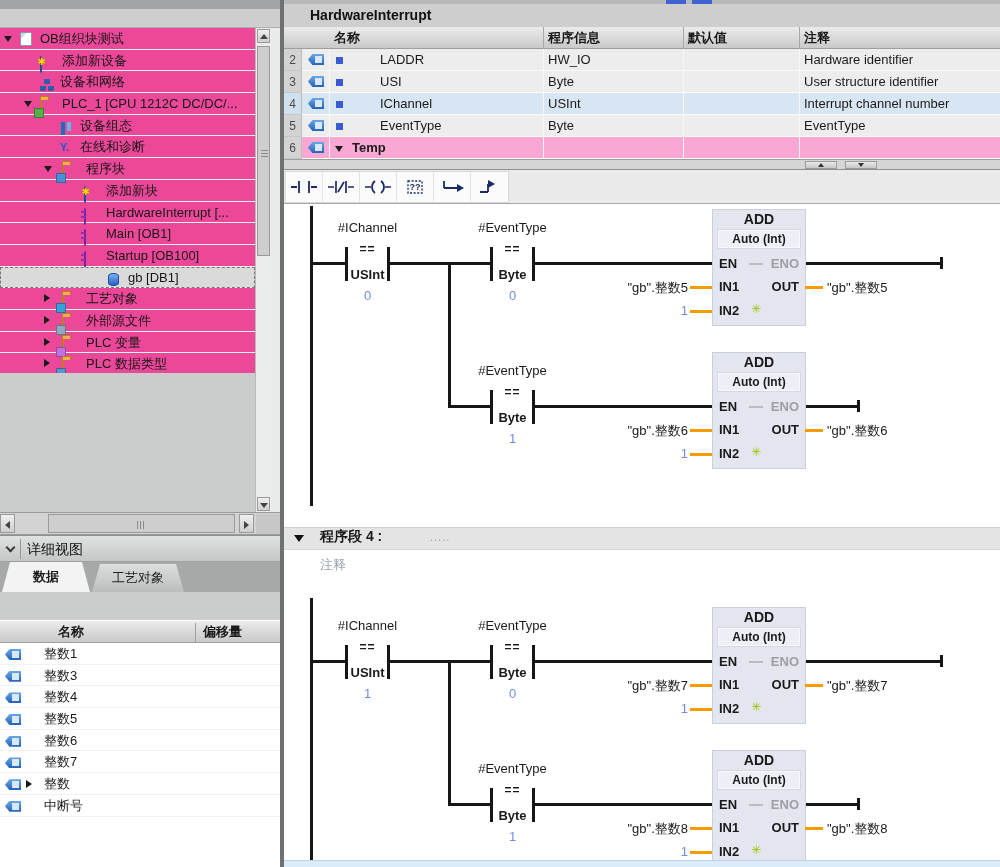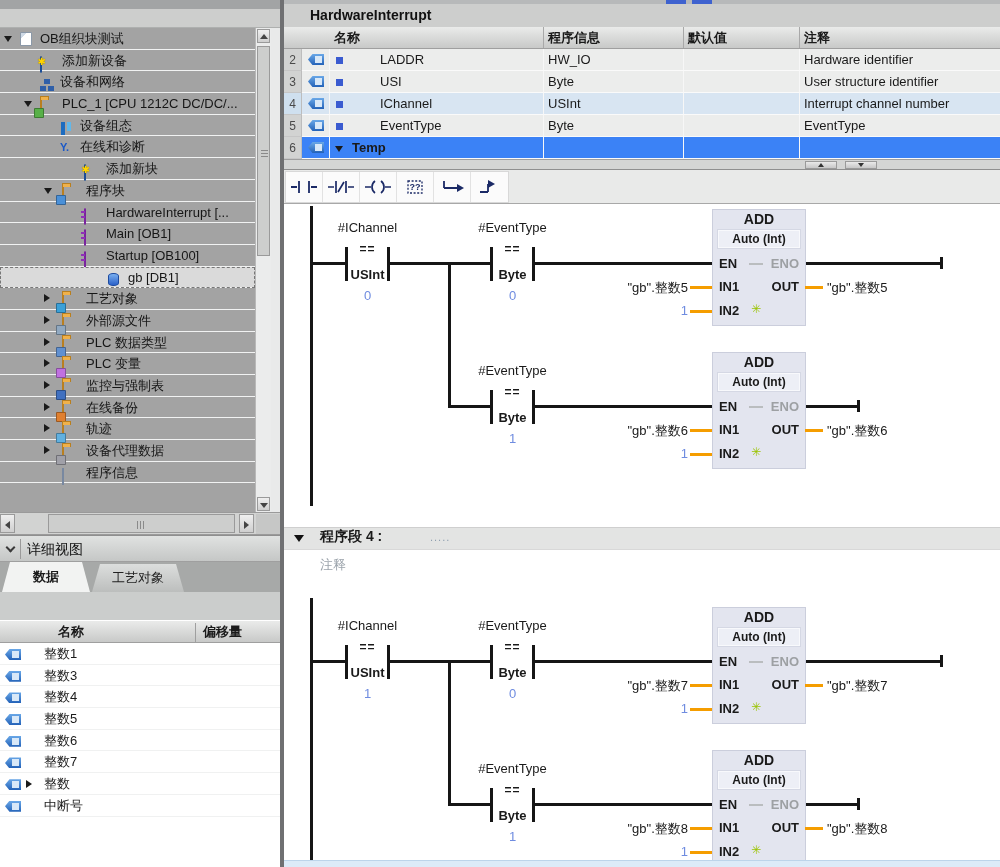--- a/index.html
+++ b/index.html
@@ -3,21 +3,21 @@
 <meta charset="utf-8">
 <style>
 *{margin:0;padding:0;box-sizing:border-box}
 html,body{width:1000px;height:867px;overflow:hidden}
 body{font-family:"Liberation Sans","DejaVu Sans",sans-serif;font-size:13px;color:#1a1a1a}
 .screen{position:relative;width:1000px;height:867px;background:#cbcdcc;overflow:hidden}
 
 .left{position:absolute;left:0;top:0;width:280px;height:867px;background:#cbcdcc}
 .lp-s1{position:absolute;left:0;top:0;width:280px;height:9px;background:#a2a4a5}
 .lp-s2{position:absolute;left:0;top:9px;width:280px;height:19px;background:#cdcecd;border-bottom:1px solid #aeb0af}
-.tree{position:absolute;left:0;top:28px;width:255px;height:484px;background:#a3a3a3;overflow:hidden}
+.tree{position:absolute;left:0;top:28px;width:255px;height:345px;background:#ec4899;overflow:hidden}
 .trow{position:relative;height:21.7px;line-height:21.7px;border-bottom:1px solid #f1f2f2;white-space:nowrap;cursor:default}
 .trow.sel{background:#dadada;outline:1px dashed #777;outline-offset:-1px}
 .arr{position:absolute;width:0;height:0}
 .arr.open{top:8px;border-left:4px solid transparent;border-right:4px solid transparent;border-top:6px solid #1a1a1a}
 .arr.closed{top:6px;border-top:4px solid transparent;border-bottom:4px solid transparent;border-left:6px solid #1a1a1a}
 .trow .arr{left:var(--a,4px)}
 .tico{position:absolute;top:4px;left:var(--i,20px)}
 .tlab{display:inline-block;margin-left:var(--t,40px);font-size:13px;color:#161616}
 
 .ico-project{width:12px;height:14px;background:linear-gradient(135deg,#cfdae6 4px,#fff 0);border:1px solid #8a98a8;border-radius:1px}
@@ -87,21 +87,21 @@
 .ifrow{position:absolute;left:0;width:716px;height:22px;display:flex}
 .c-num{width:18px;background:#d2d3d2;border-right:1px solid #bdbdbd;border-bottom:1px solid #c6c6c6;text-align:center;line-height:22px;font-size:12px;color:#4a4a4a}
 .c-ico{width:28px;position:relative;border-right:1px solid #f7f7f7}
 .c-ico .tag{left:6px;top:5px}
 .c-name{width:214px;position:relative;border-right:1px solid #f7f7f7;line-height:22px}
 .c-type{width:140px;border-right:1px solid #f7f7f7;line-height:22px;padding-left:4px}
 .c-def{width:116px;border-right:1px solid #f7f7f7}
 .c-com{width:200px;line-height:22px;padding-left:4px}
 .rbg{background:#ecedec;border-bottom:1px solid #fafafa}
 .rbg4{background:#d8e5f2;border-bottom:1px solid #fafafa}
-.rbg6{background:#3b82f6;border-bottom:1px solid #fafafa}
+.rbg6{background:#f9a8d4;border-bottom:1px solid #fafafa}
 .numhl{background:#cfe0ef}
 .mem{position:absolute;left:6px;top:8px;width:7px;height:7px;background:#3a5bd0}
 .c-name .ntext{position:absolute;left:50px;top:0}
 .c-name .ttext{position:absolute;left:22px;top:0;font-weight:bold}
 .c-name .arr.open{left:5px;top:9px}
 .ifscroll{position:absolute;left:0;top:159px;width:716px;height:11px;background:#d4d5d4;border-top:1px solid #9f9f9f;border-bottom:1px solid #8f8f8f}
 .ifsbtn{position:absolute;top:1px;width:32px;height:8px;background:linear-gradient(#e9e9e9,#c7c7c7);border:1px solid #9a9a9a}
 .mini-u{width:0;height:0;border-left:3px solid transparent;border-right:3px solid transparent;border-bottom:4px solid #333;margin:1px auto}
 .mini-d{width:0;height:0;border-left:3px solid transparent;border-right:3px solid transparent;border-top:4px solid #333;margin:1px auto}
 
@@ -148,30 +148,30 @@
     <div class="lp-s1"></div>
     <div class="lp-s2"></div>
 
     <div class="tree">
       <div class="trow" style="--a:4px;--i:20px;--t:40px"><span class="arr open"></span><span class="tico ico-project"></span><span class="tlab">OB组织块测试</span></div>
       <div class="trow" style="--i:40px;--t:60px"><span class="tico ico-add"></span><span class="tlab">添加新设备</span></div>
       <div class="trow" style="--i:40px;--t:60px"><span class="tico ico-network"></span><span class="tlab">设备和网络</span></div>
       <div class="trow" style="--a:24px;--i:40px;--t:60px"><span class="arr open"></span><span class="tico ico-folder ov" style="--ov:#58b048"></span><span class="tlab">PLC_1 [CPU 1212C DC/DC/...</span></div>
       <div class="trow" style="--i:60px;--t:80px"><span class="tico ico-devconf"></span><span class="tlab">设备组态</span></div>
       <div class="trow" style="--i:60px;--t:80px"><span class="tico ico-diag"></span><span class="tlab">在线和诊断</span></div>
+      <div class="trow" style="--a:44px;--i:62px;--t:84px"><span class="arr open"></span><span class="tico ico-folder ov" style="--ov:#4a90d8"></span><span class="tlab">程序块</span></div>
       <div class="trow" style="--i:84px;--t:104px"><span class="tico ico-add"></span><span class="tlab">添加新块</span></div>
-      <div class="trow" style="--a:44px;--i:62px;--t:84px"><span class="arr open"></span><span class="tico ico-folder ov" style="--ov:#4a90d8"></span><span class="tlab">程序块</span></div>
       <div class="trow" style="--i:84px;--t:104px"><span class="tico ico-ob"></span><span class="tlab">HardwareInterrupt [...</span></div>
       <div class="trow" style="--i:84px;--t:104px"><span class="tico ico-ob"></span><span class="tlab">Main [OB1]</span></div>
       <div class="trow" style="--i:84px;--t:104px"><span class="tico ico-ob"></span><span class="tlab">Startup [OB100]</span></div>
       <div class="trow sel" style="--i:108px;--t:128px"><span class="tico ico-db"></span><span class="tlab">gb [DB1]</span></div>
       <div class="trow" style="--a:44px;--i:62px;--t:84px"><span class="arr closed"></span><span class="tico ico-folder ov" style="--ov:#3aa0d8"></span><span class="tlab">工艺对象</span></div>
       <div class="trow" style="--a:44px;--i:62px;--t:84px"><span class="arr closed"></span><span class="tico ico-folder ov" style="--ov:#90a8c0"></span><span class="tlab">外部源文件</span></div>
+      <div class="trow" style="--a:44px;--i:62px;--t:84px"><span class="arr closed"></span><span class="tico ico-folder ov" style="--ov:#c070e0"></span><span class="tlab">PLC 变量</span></div>
       <div class="trow" style="--a:44px;--i:62px;--t:84px"><span class="arr closed"></span><span class="tico ico-folder ov" style="--ov:#6090d0"></span><span class="tlab">PLC 数据类型</span></div>
-      <div class="trow" style="--a:44px;--i:62px;--t:84px"><span class="arr closed"></span><span class="tico ico-folder ov" style="--ov:#c070e0"></span><span class="tlab">PLC 变量</span></div>
       <div class="trow" style="--a:44px;--i:62px;--t:84px"><span class="arr closed"></span><span class="tico ico-folder ov" style="--ov:#4070c0"></span><span class="tlab">监控与强制表</span></div>
       <div class="trow" style="--a:44px;--i:62px;--t:84px"><span class="arr closed"></span><span class="tico ico-folder ov" style="--ov:#e08030"></span><span class="tlab">在线备份</span></div>
       <div class="trow" style="--a:44px;--i:62px;--t:84px"><span class="arr closed"></span><span class="tico ico-folder ov" style="--ov:#60b0e0"></span><span class="tlab">轨迹</span></div>
       <div class="trow" style="--a:44px;--i:62px;--t:84px"><span class="arr closed"></span><span class="tico ico-folder ov" style="--ov:#a0a0a8"></span><span class="tlab">设备代理数据</span></div>
       <div class="trow" style="--i:62px;--t:84px"><span class="tico ico-info"></span><span class="tlab">程序信息</span></div>
     </div>
 
     <div class="vscroll">
       <div class="sbtn" style="left:1px;top:1px;width:13px;height:14px">
           <div class="tri-u"></div>

